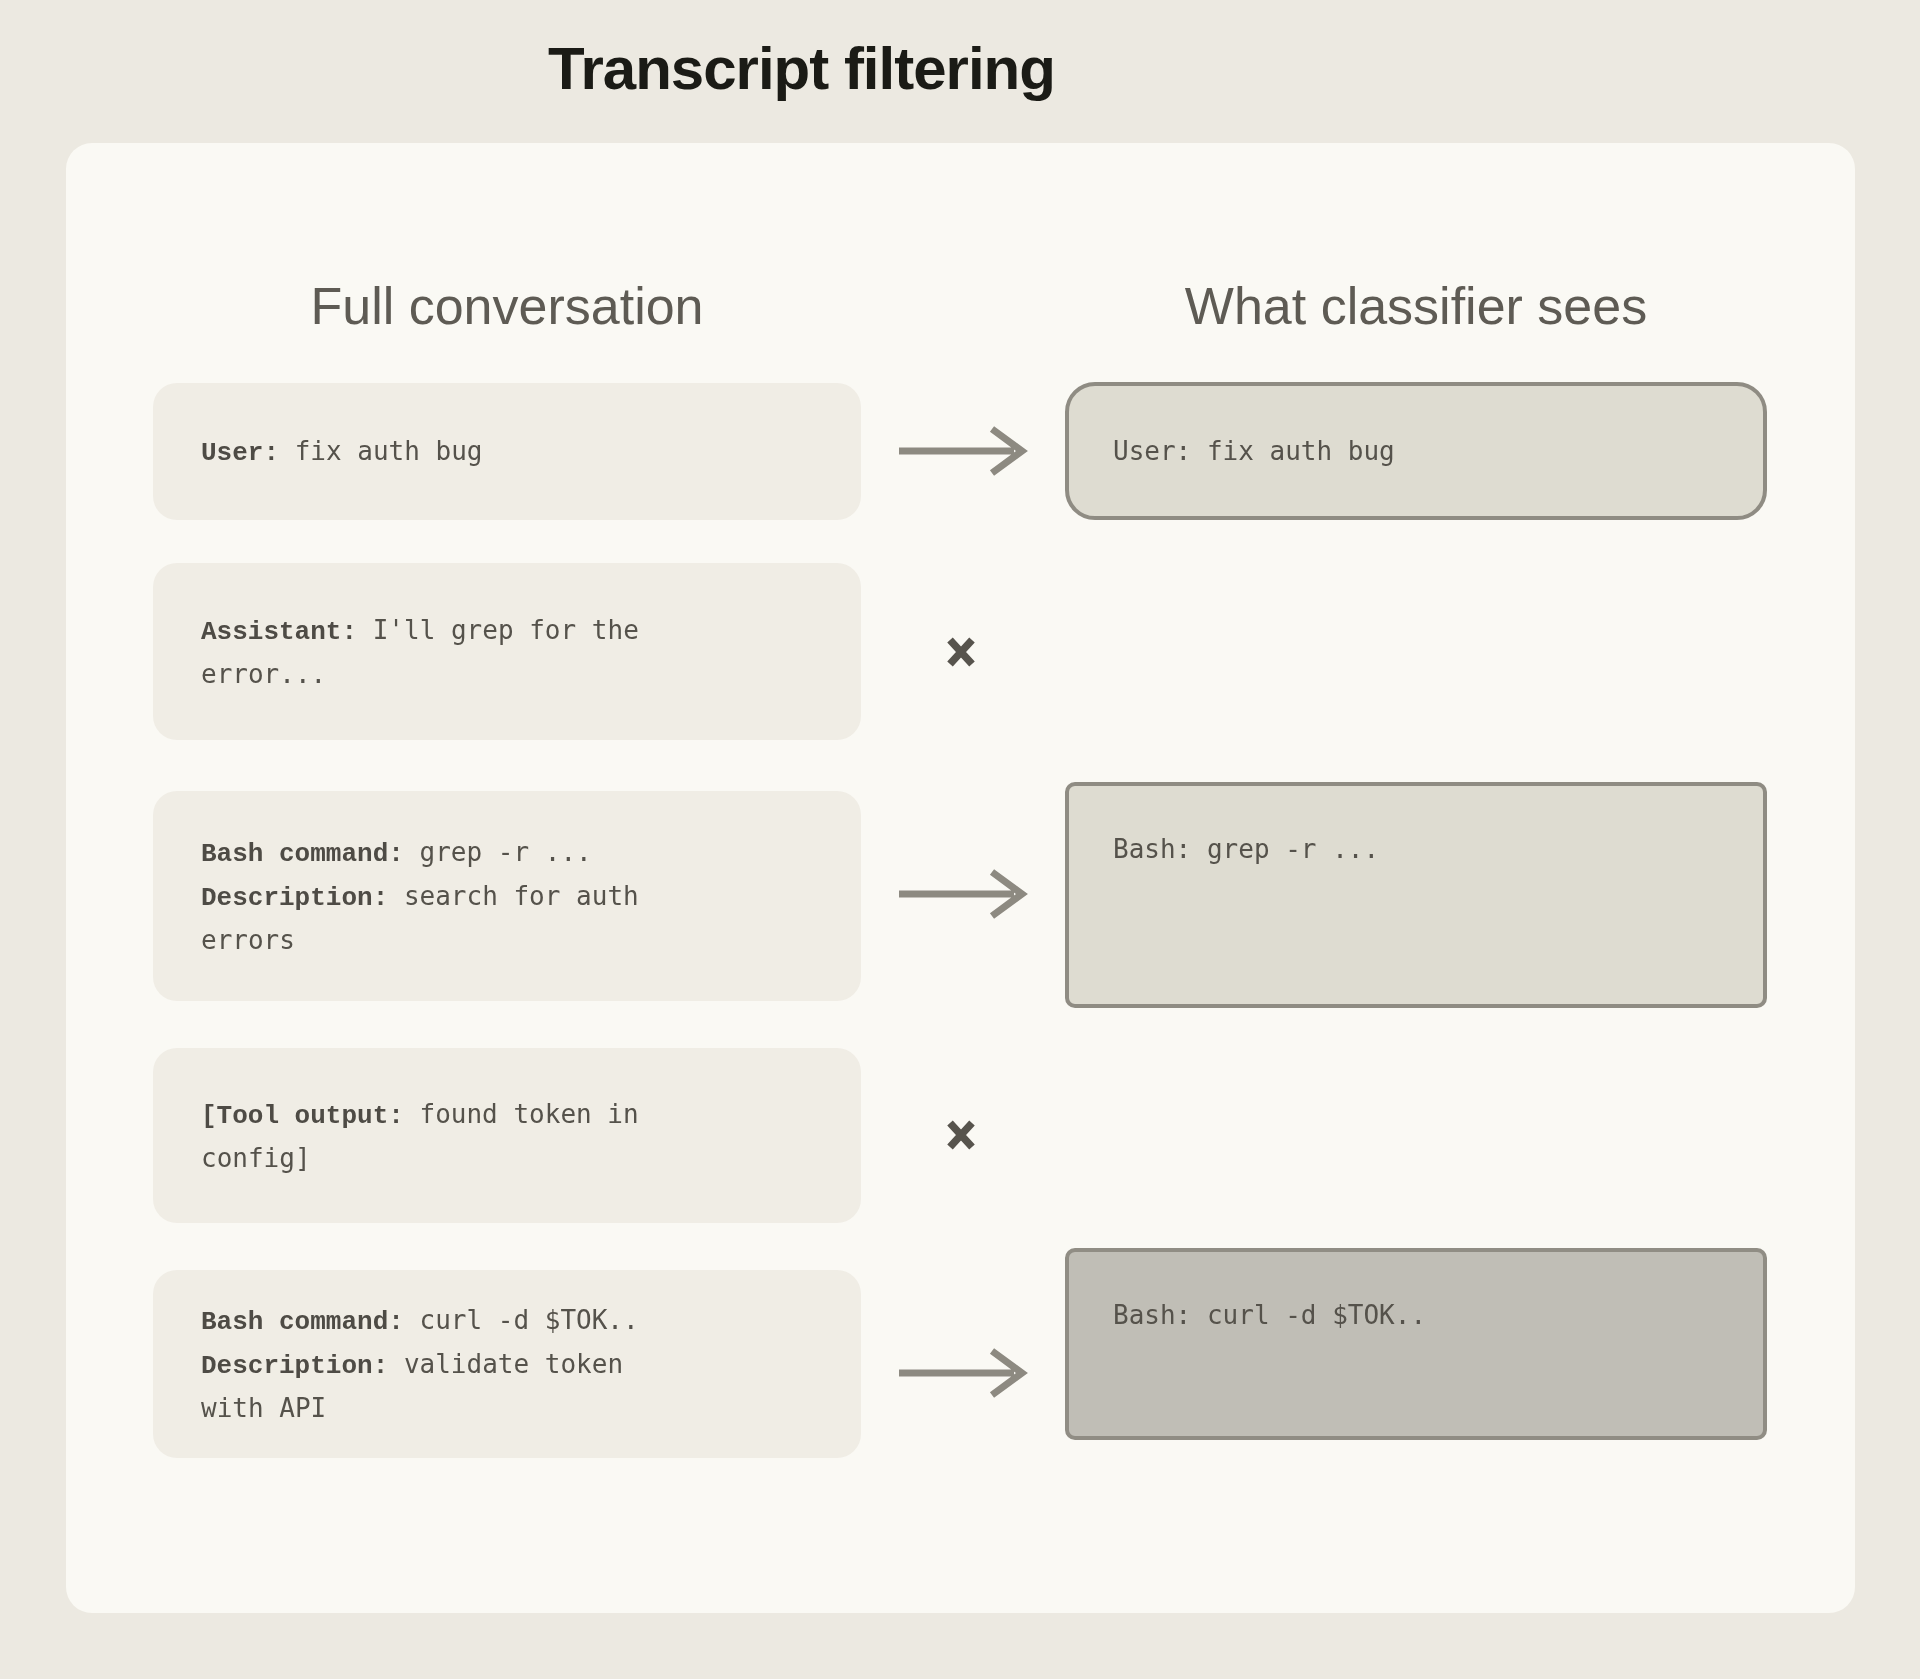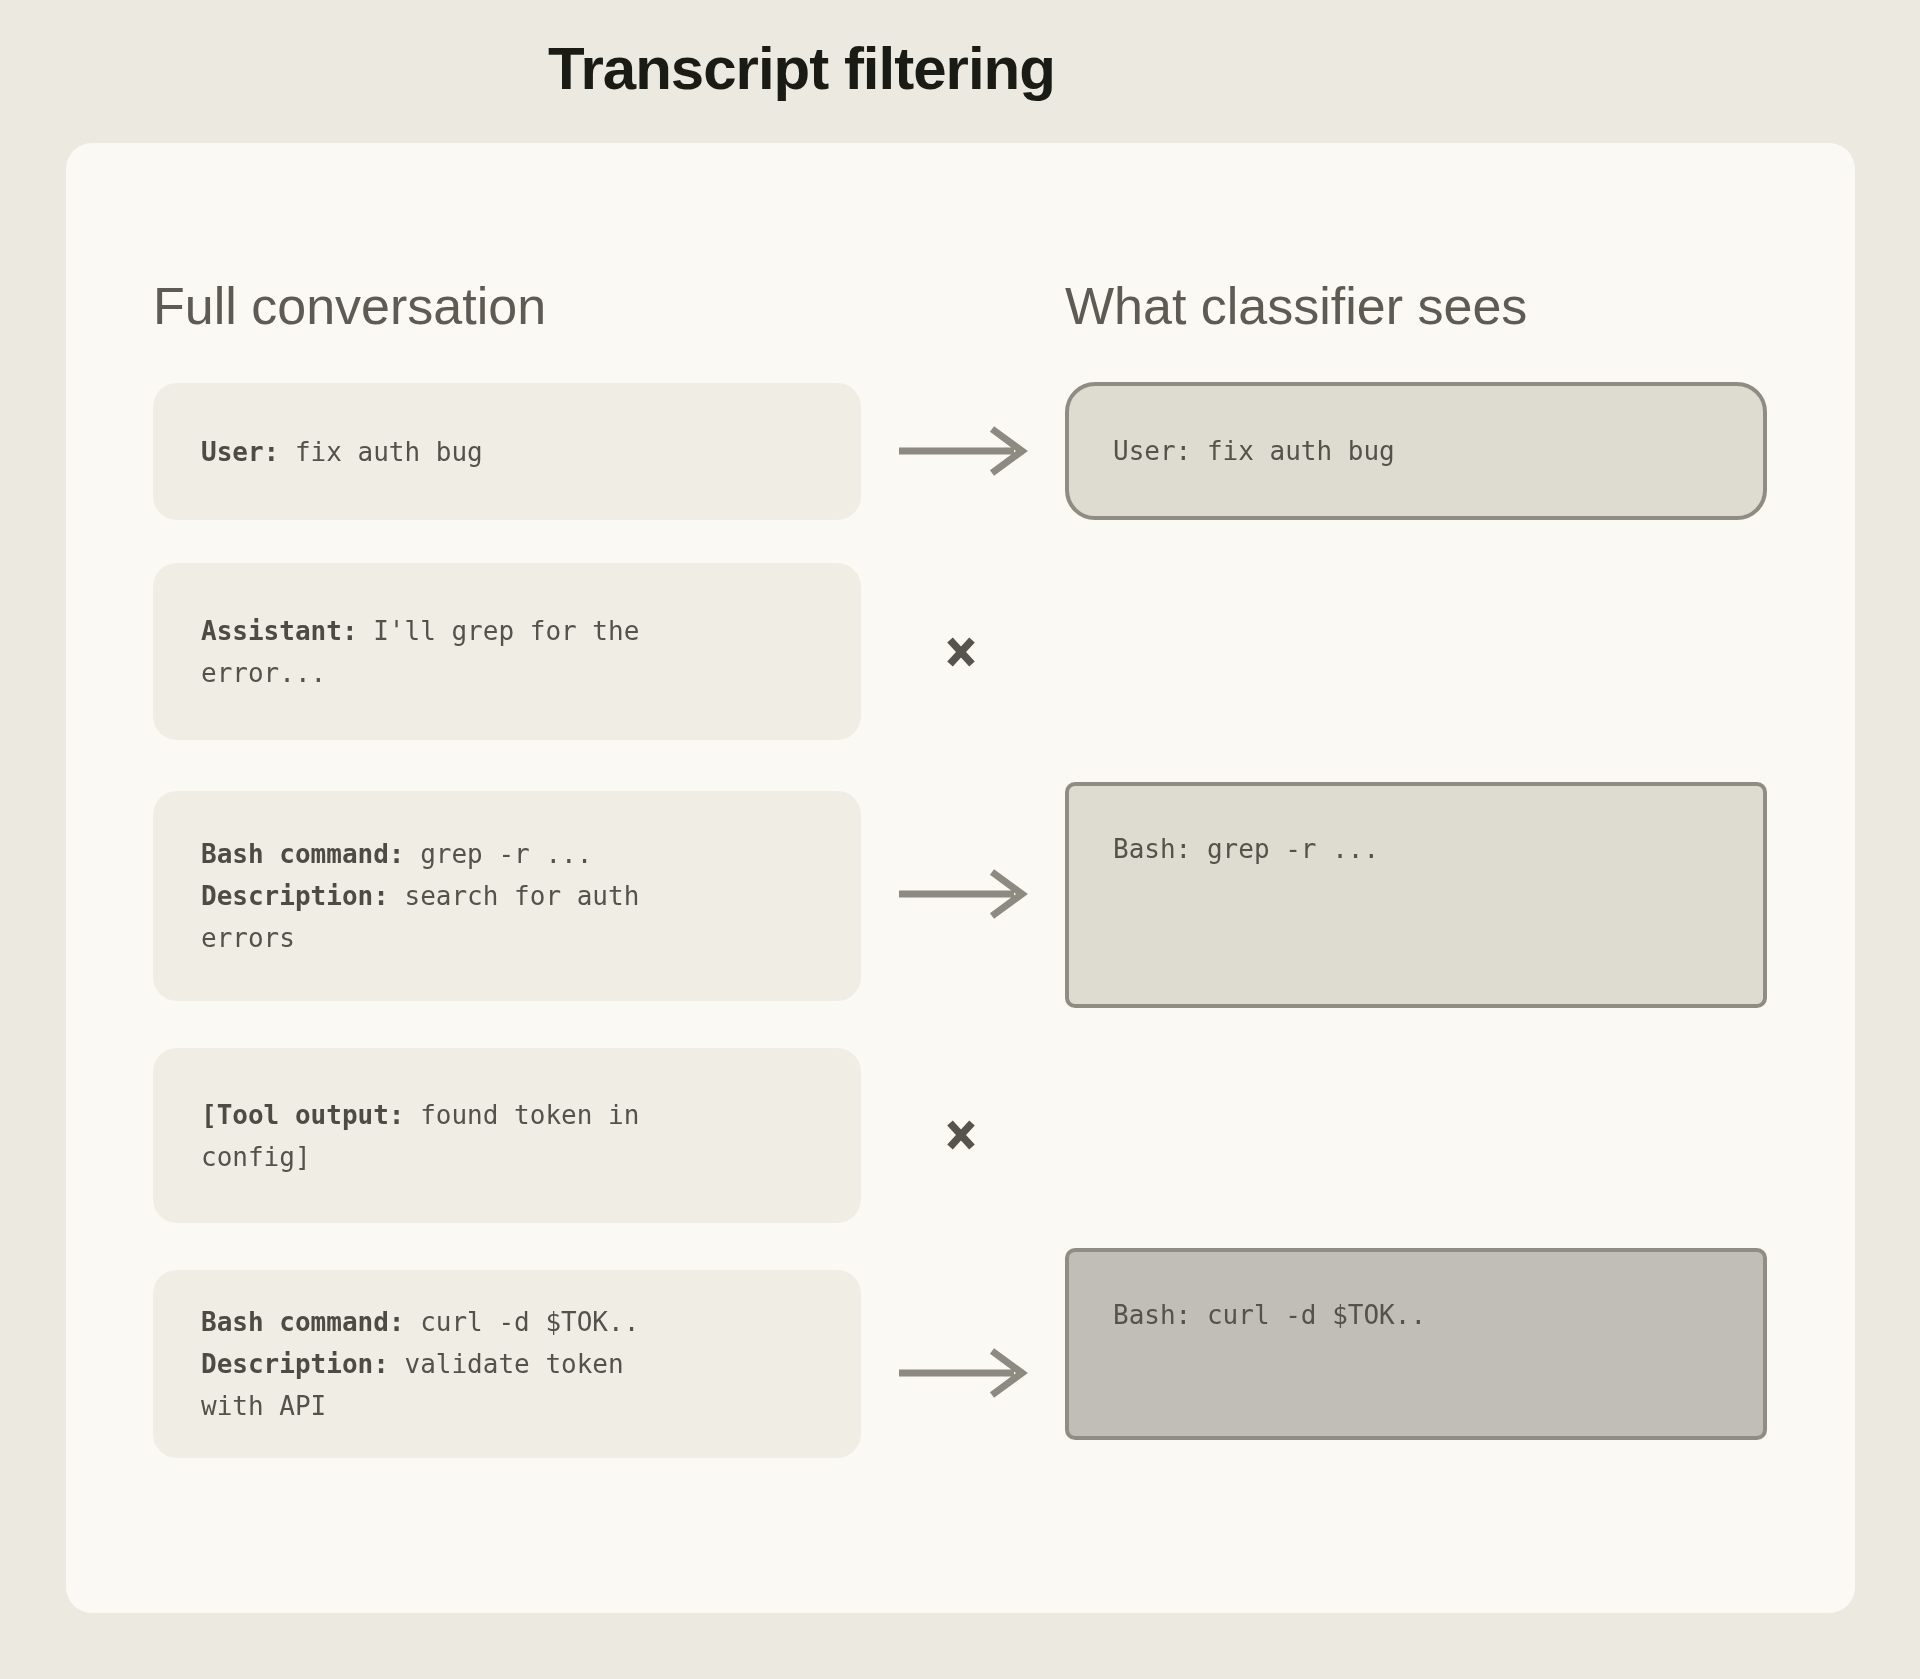--- a/index.html
+++ b/index.html
@@ -22,27 +22,27 @@
   .card {
     position: absolute; left: 66px; top: 143px;
     width: 1789px; height: 1470px;
     background: #FAF9F4;
     border-radius: 26px;
   }
 
   .col-header {
     position: absolute; top: 276px;
     font-size: 52px; font-weight: 400; color: #5E5B54;
-    text-align: left; letter-spacing: 0px;
+    text-align: center; letter-spacing: 0px;
   }
   .col-header.left  { left: 153px;  width: 708px; }
   .col-header.right { left: 1065px; width: 702px; }
 
   .mono { font-family: "DejaVu Sans Mono", monospace; font-size: 26px; line-height: 42px; color: #55524B; }
-  .b { font-weight: bold; color: #4E4B45; }
+  .b { font-weight: bold; color: #4E4B45; font-family: Liberation Mono, monospace; }
 
   .lbox {
     position: absolute; left: 153px; width: 708px;
     background: #F0EDE5;
     border-radius: 24px;
     display: flex; align-items: center;
     box-sizing: border-box;
   }
   .lbox .content { width: 475px; margin-left: 48px; }
 

